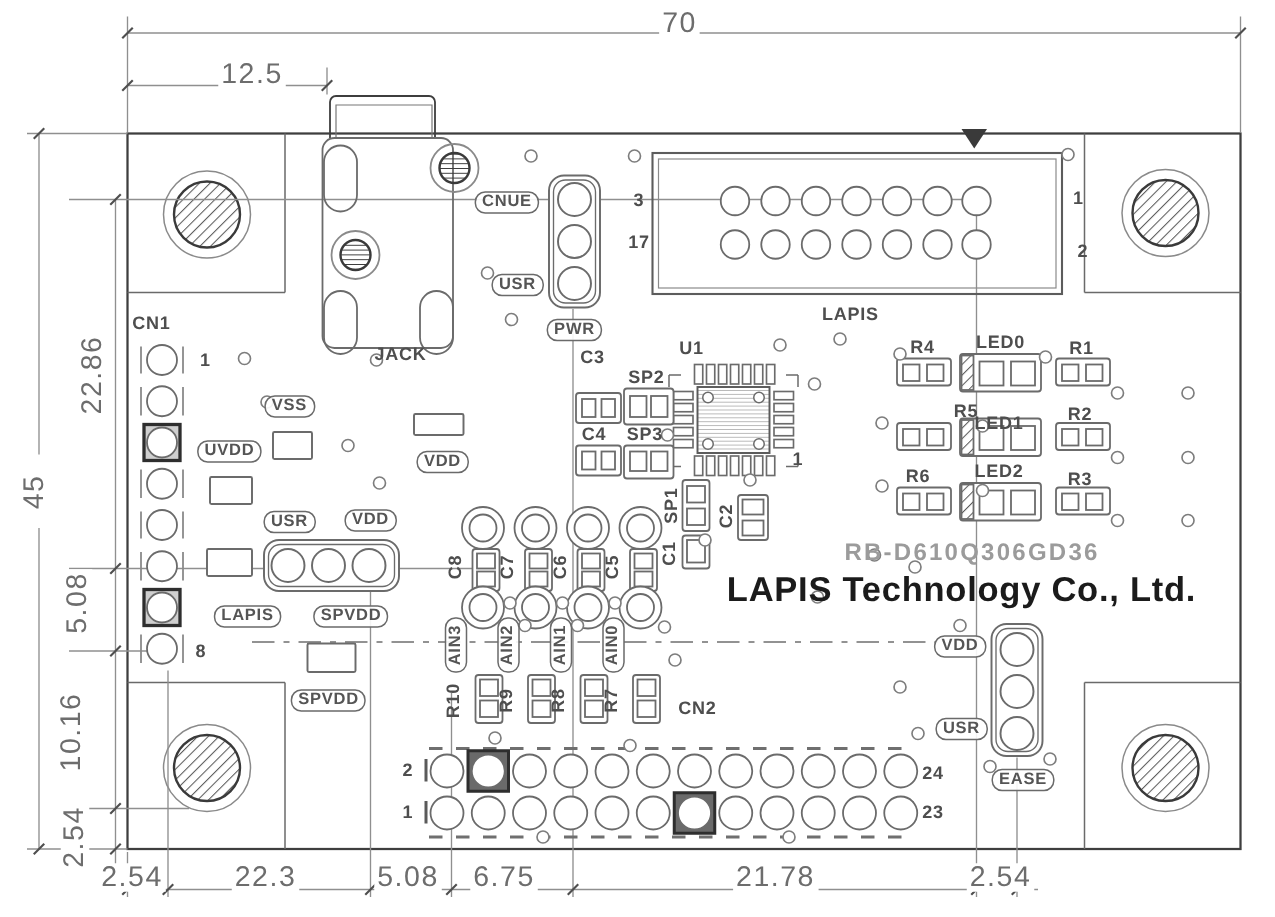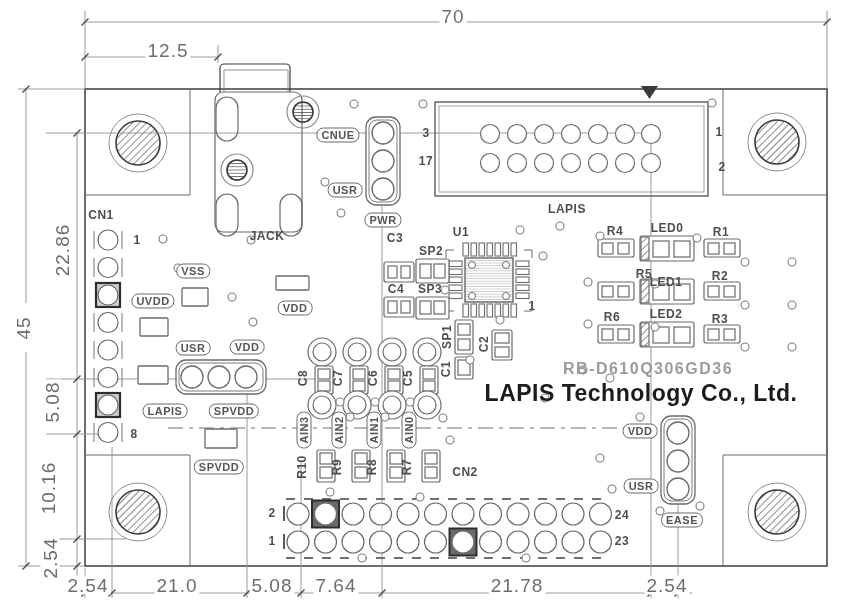--- a/index.html
+++ b/index.html
@@ -436,23 +436,23 @@
 </svg>
 
 <div class="lbl dim" style="left:453px;top:16px">70</div>
 <div class="lbl dim" style="left:168px;top:50px">12.5</div>
 <div class="lbl dim rot" style="left:23px;top:328px">45</div>
 <div class="lbl dim rot" style="left:62px;top:250px">22.86</div>
 <div class="lbl dim rot" style="left:52px;top:402px">5.08</div>
 <div class="lbl dim rot" style="left:48px;top:488px">10.16</div>
 <div class="lbl dim rot" style="left:50px;top:558px">2.54</div>
 <div class="lbl dim" style="left:88px;top:585px">2.54</div>
-<div class="lbl dim" style="left:177px;top:585px">21.0</div>
+<div class="lbl dim" style="left:177px;top:585px">22.3</div>
 <div class="lbl dim" style="left:272px;top:585px">5.08</div>
-<div class="lbl dim" style="left:336px;top:585px">7.64</div>
+<div class="lbl dim" style="left:336px;top:585px">6.75</div>
 <div class="lbl dim" style="left:517px;top:585px">21.78</div>
 <div class="lbl dim" style="left:667px;top:585px">2.54</div>
 
 <div class="lbl ref" style="left:101px;top:215px">CN1</div>
 <div class="lbl pin" style="left:137px;top:240px">1</div>
 <div class="lbl pin" style="left:134px;top:434px">8</div>
 <div class="lbl ref" style="left:267px;top:236px">JACK</div>
 <div class="lbl ref" style="left:567px;top:209px">LAPIS</div>
 <div class="lbl pin" style="left:426px;top:133px">3</div>
 <div class="lbl pin" style="left:426px;top:161px">17</div>

